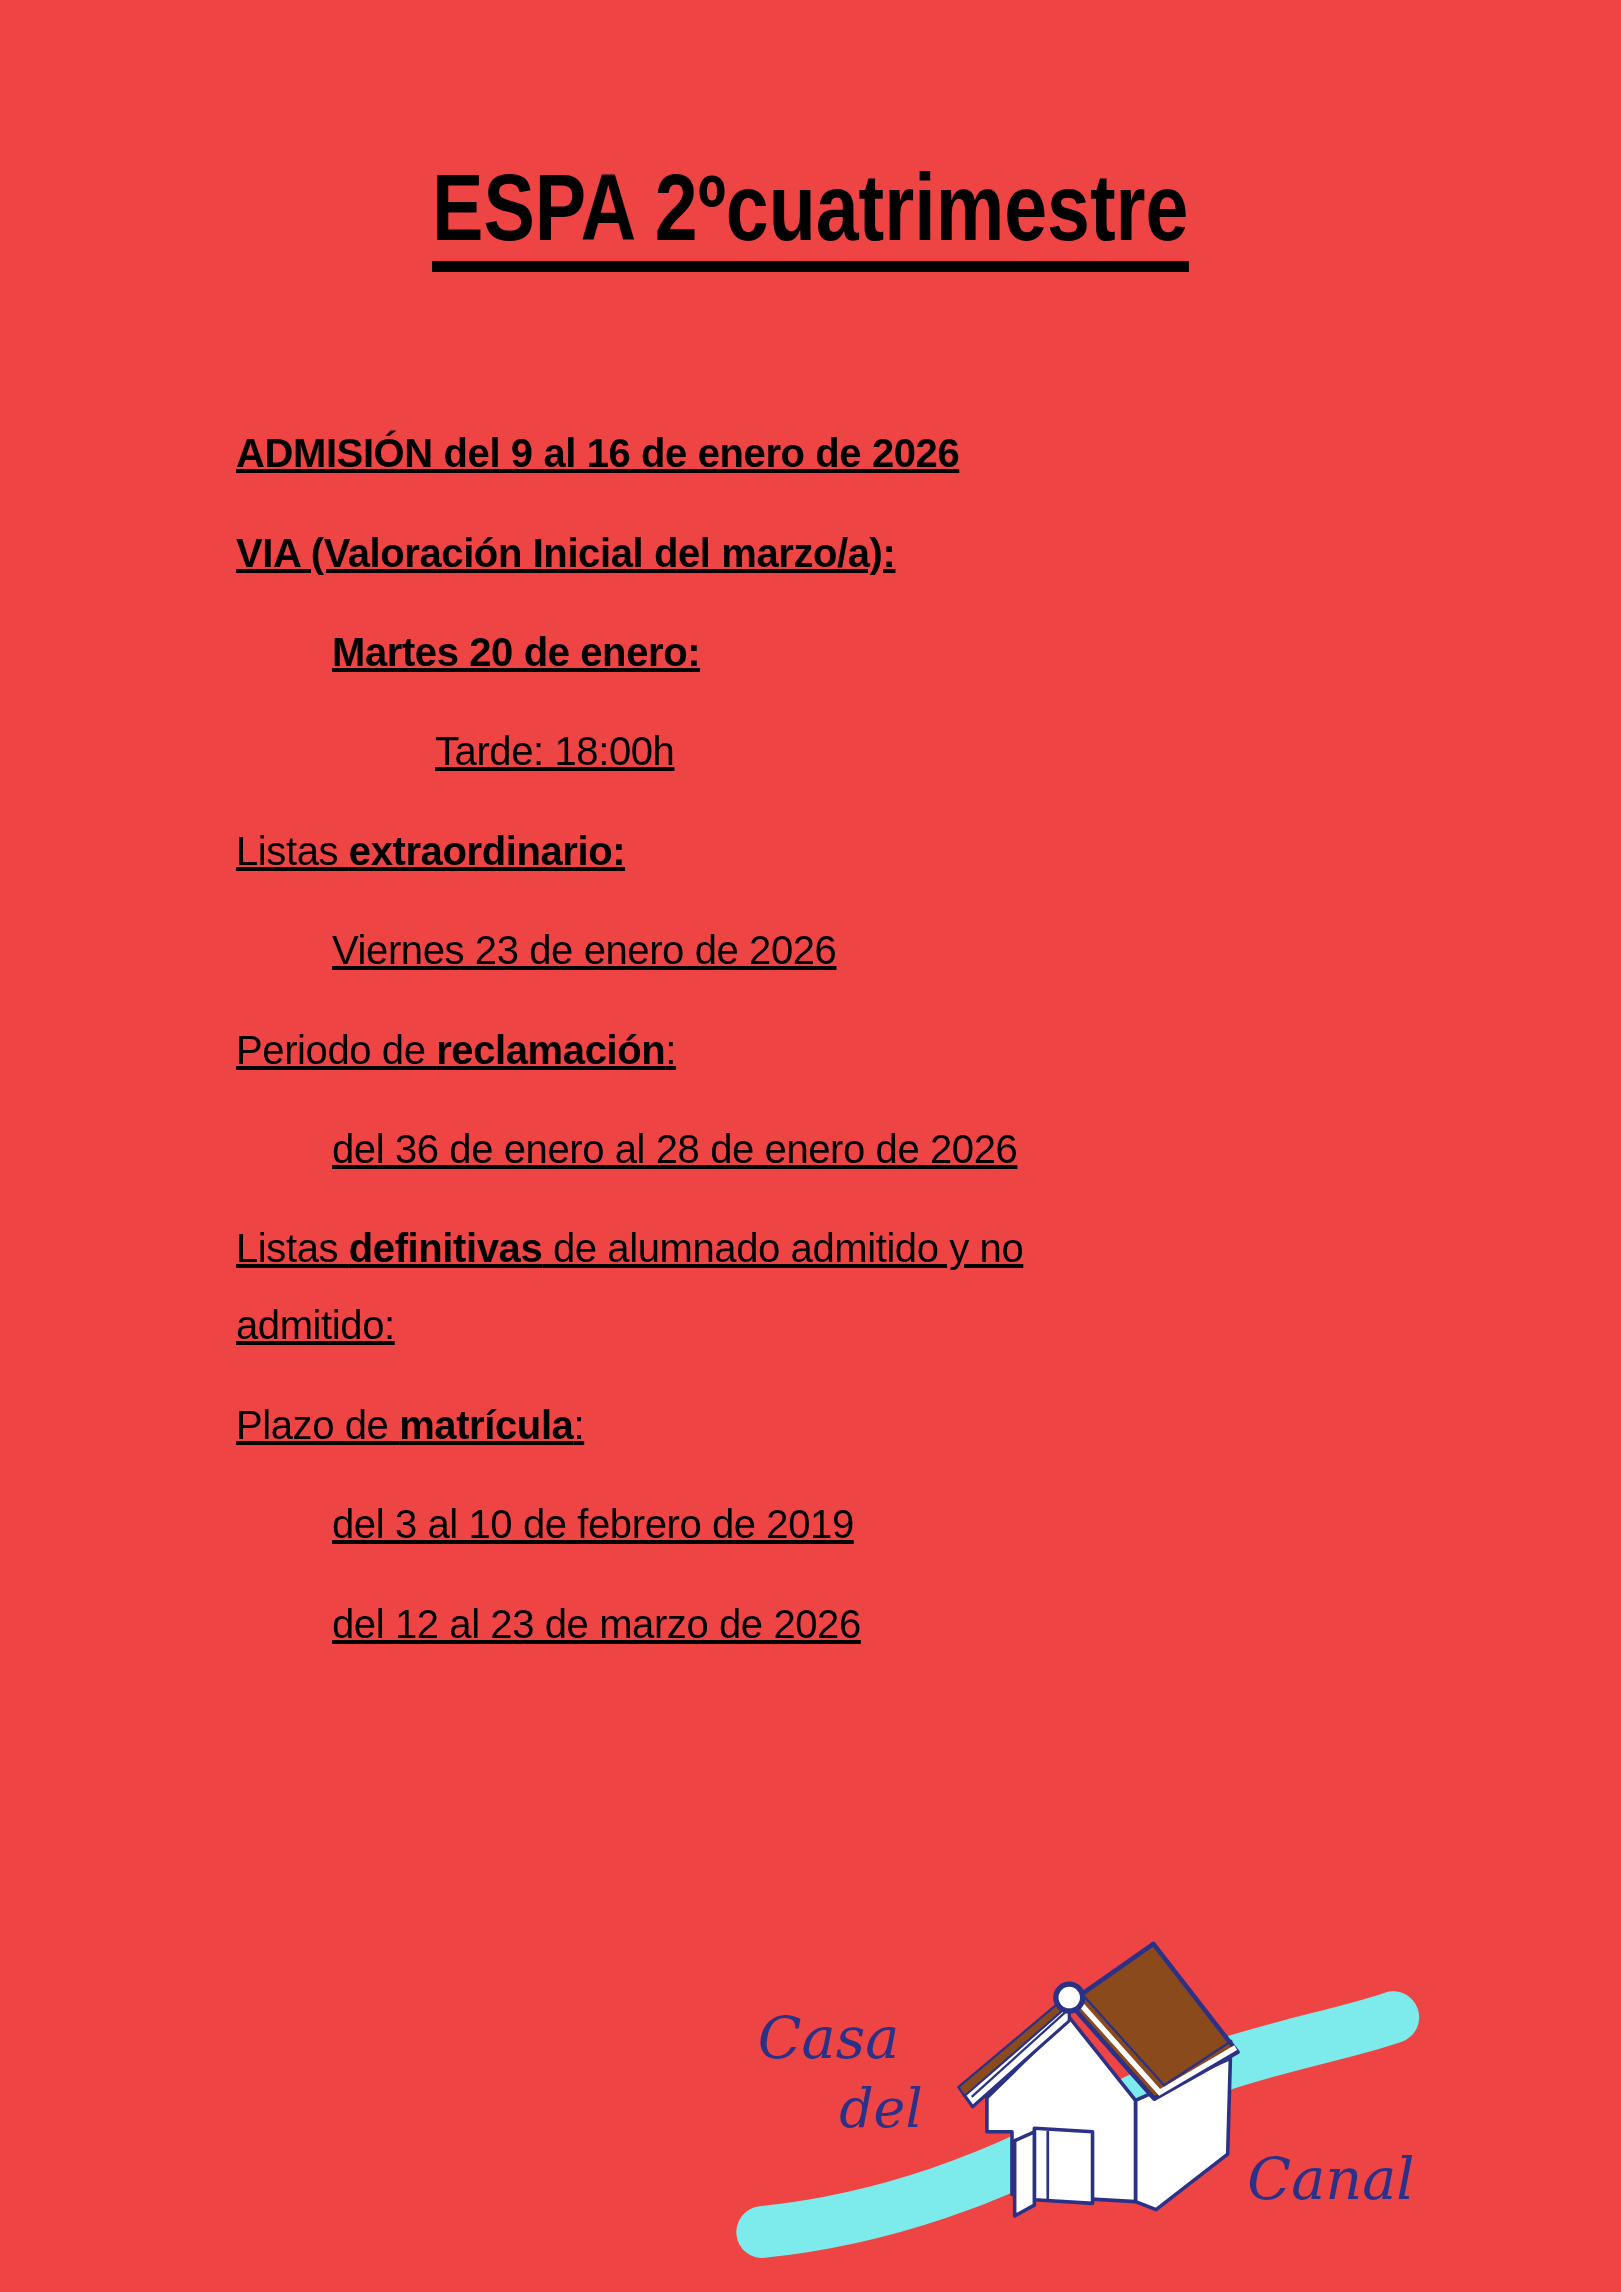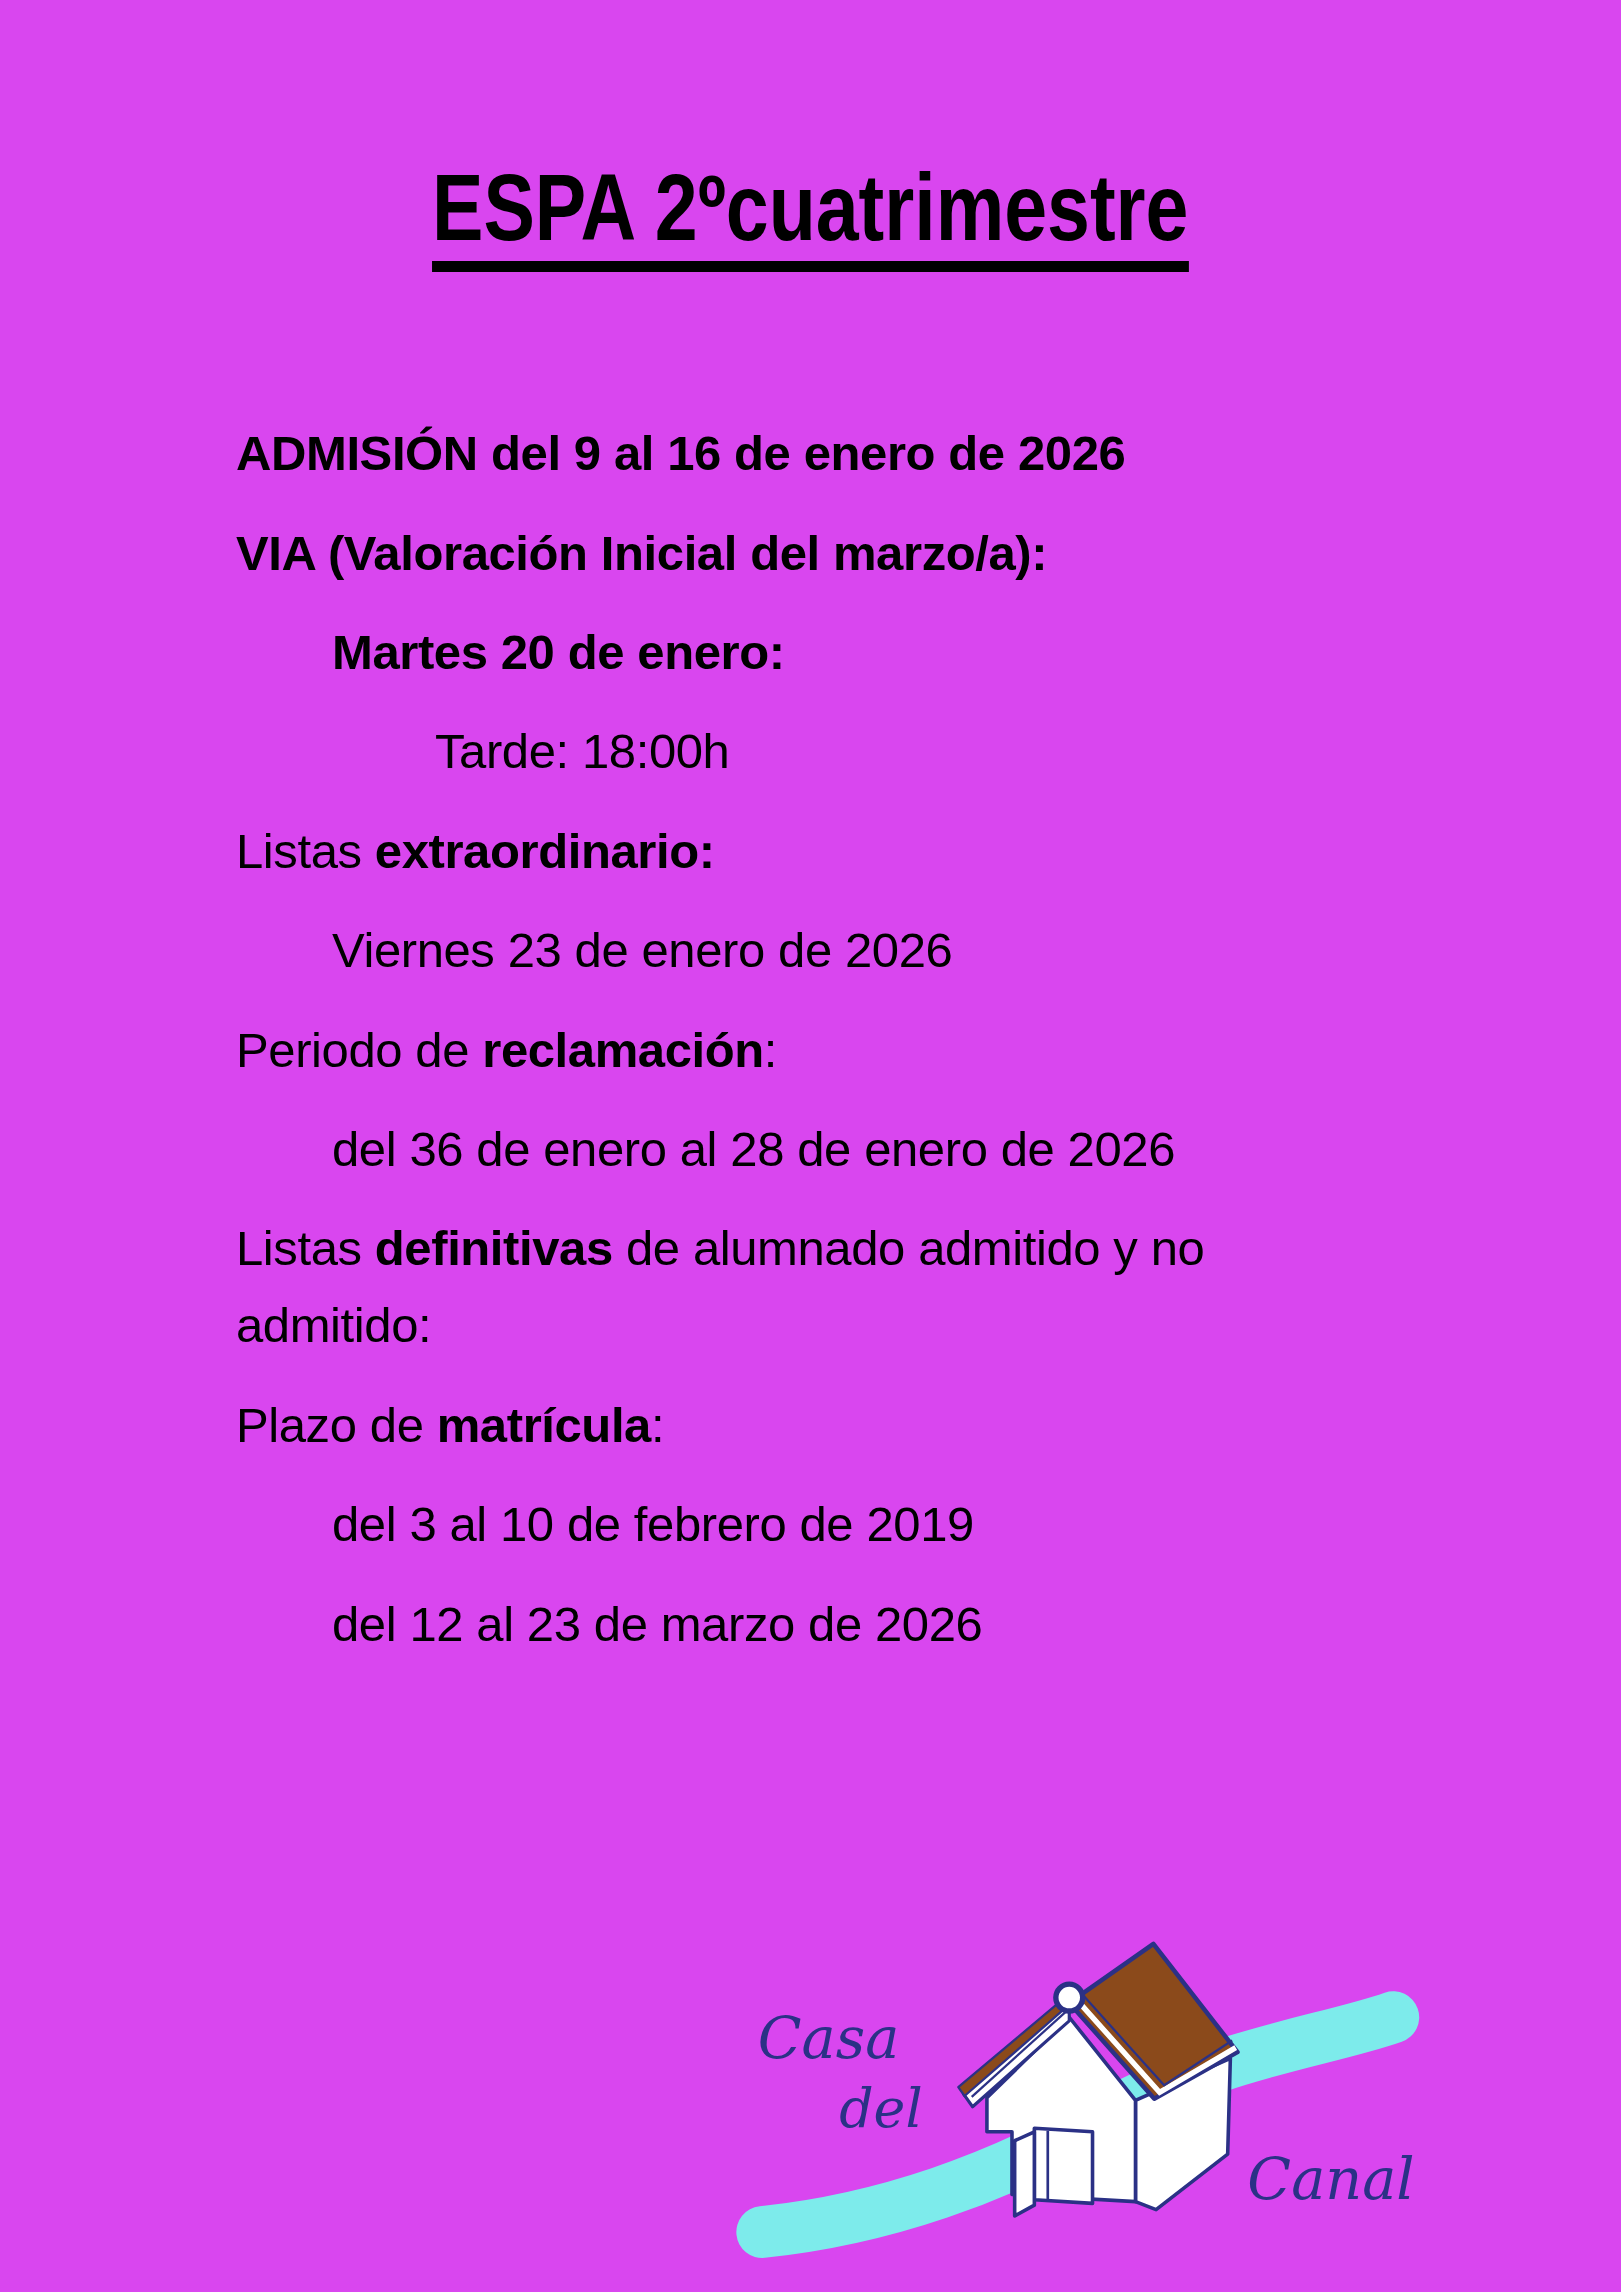--- a/index.html
+++ b/index.html
@@ -1,20 +1,20 @@
 <!DOCTYPE html>
 <html lang="es" style="font-size:14.3px"><head>
 <meta charset="utf-8">
 <style>
   html, body { margin: 0; padding: 0; background: #888; }
   .page {
     position: relative;
     width: 1621px;
     height: 2293px;
-    background: #d946ef;
+    background: #ef4444;
     overflow: hidden;
     font-family: "Liberation Sans", sans-serif;
     color: #000000;
   }
   .title-area {
     padding-top: 159px;
     text-align: center;
   }
   h1.doc-title {
     margin: 0;
@@ -29,24 +29,25 @@
     transform-origin: center;
     border-bottom: 11.6px solid #000;
     padding-bottom: 3.6px;
   }
   .content {
     margin-top: 143px;
     margin-left: 236px;
     margin-right: 143px;
   }
   .para {
-    font-size: 49px;
+    font-size: 40px;
     line-height: 77px;
     margin: 0 0 22.4px 0;
     letter-spacing: -0.4px;
+    text-decoration: underline;
   }
   .para b { font-weight: bold; }
   .ind0 { padding-left: 0; }
   .ind1 { padding-left: 96px; }
   .ind2 { padding-left: 199px; }
   .logo {
     position: absolute;
     left: 713px;
     top: 1917px;
     width: 734px;

